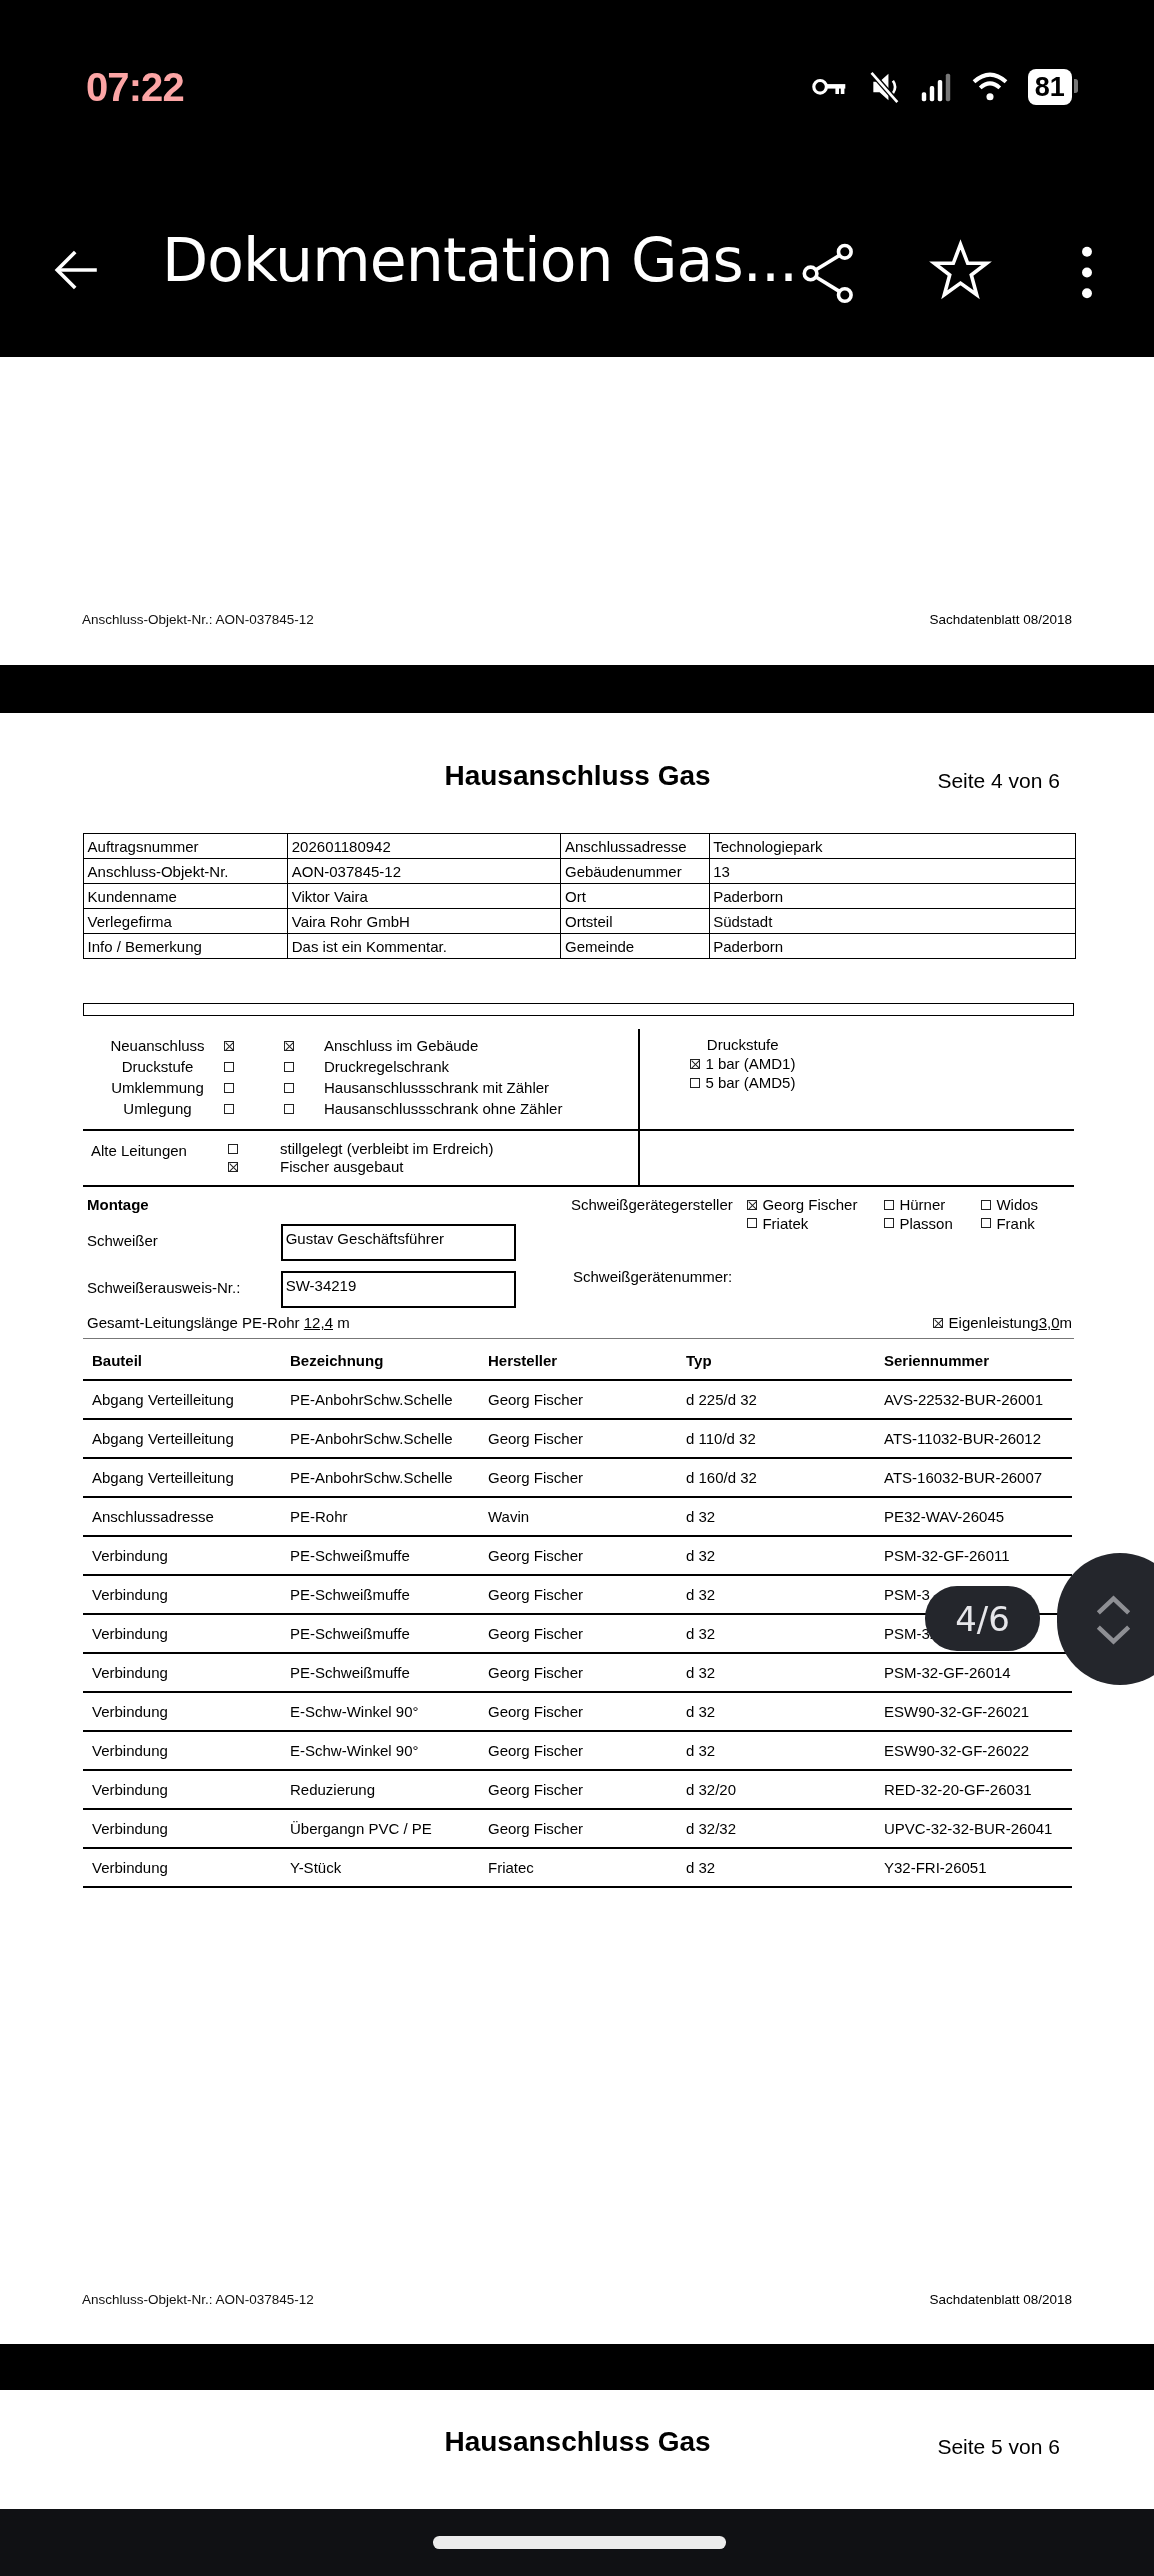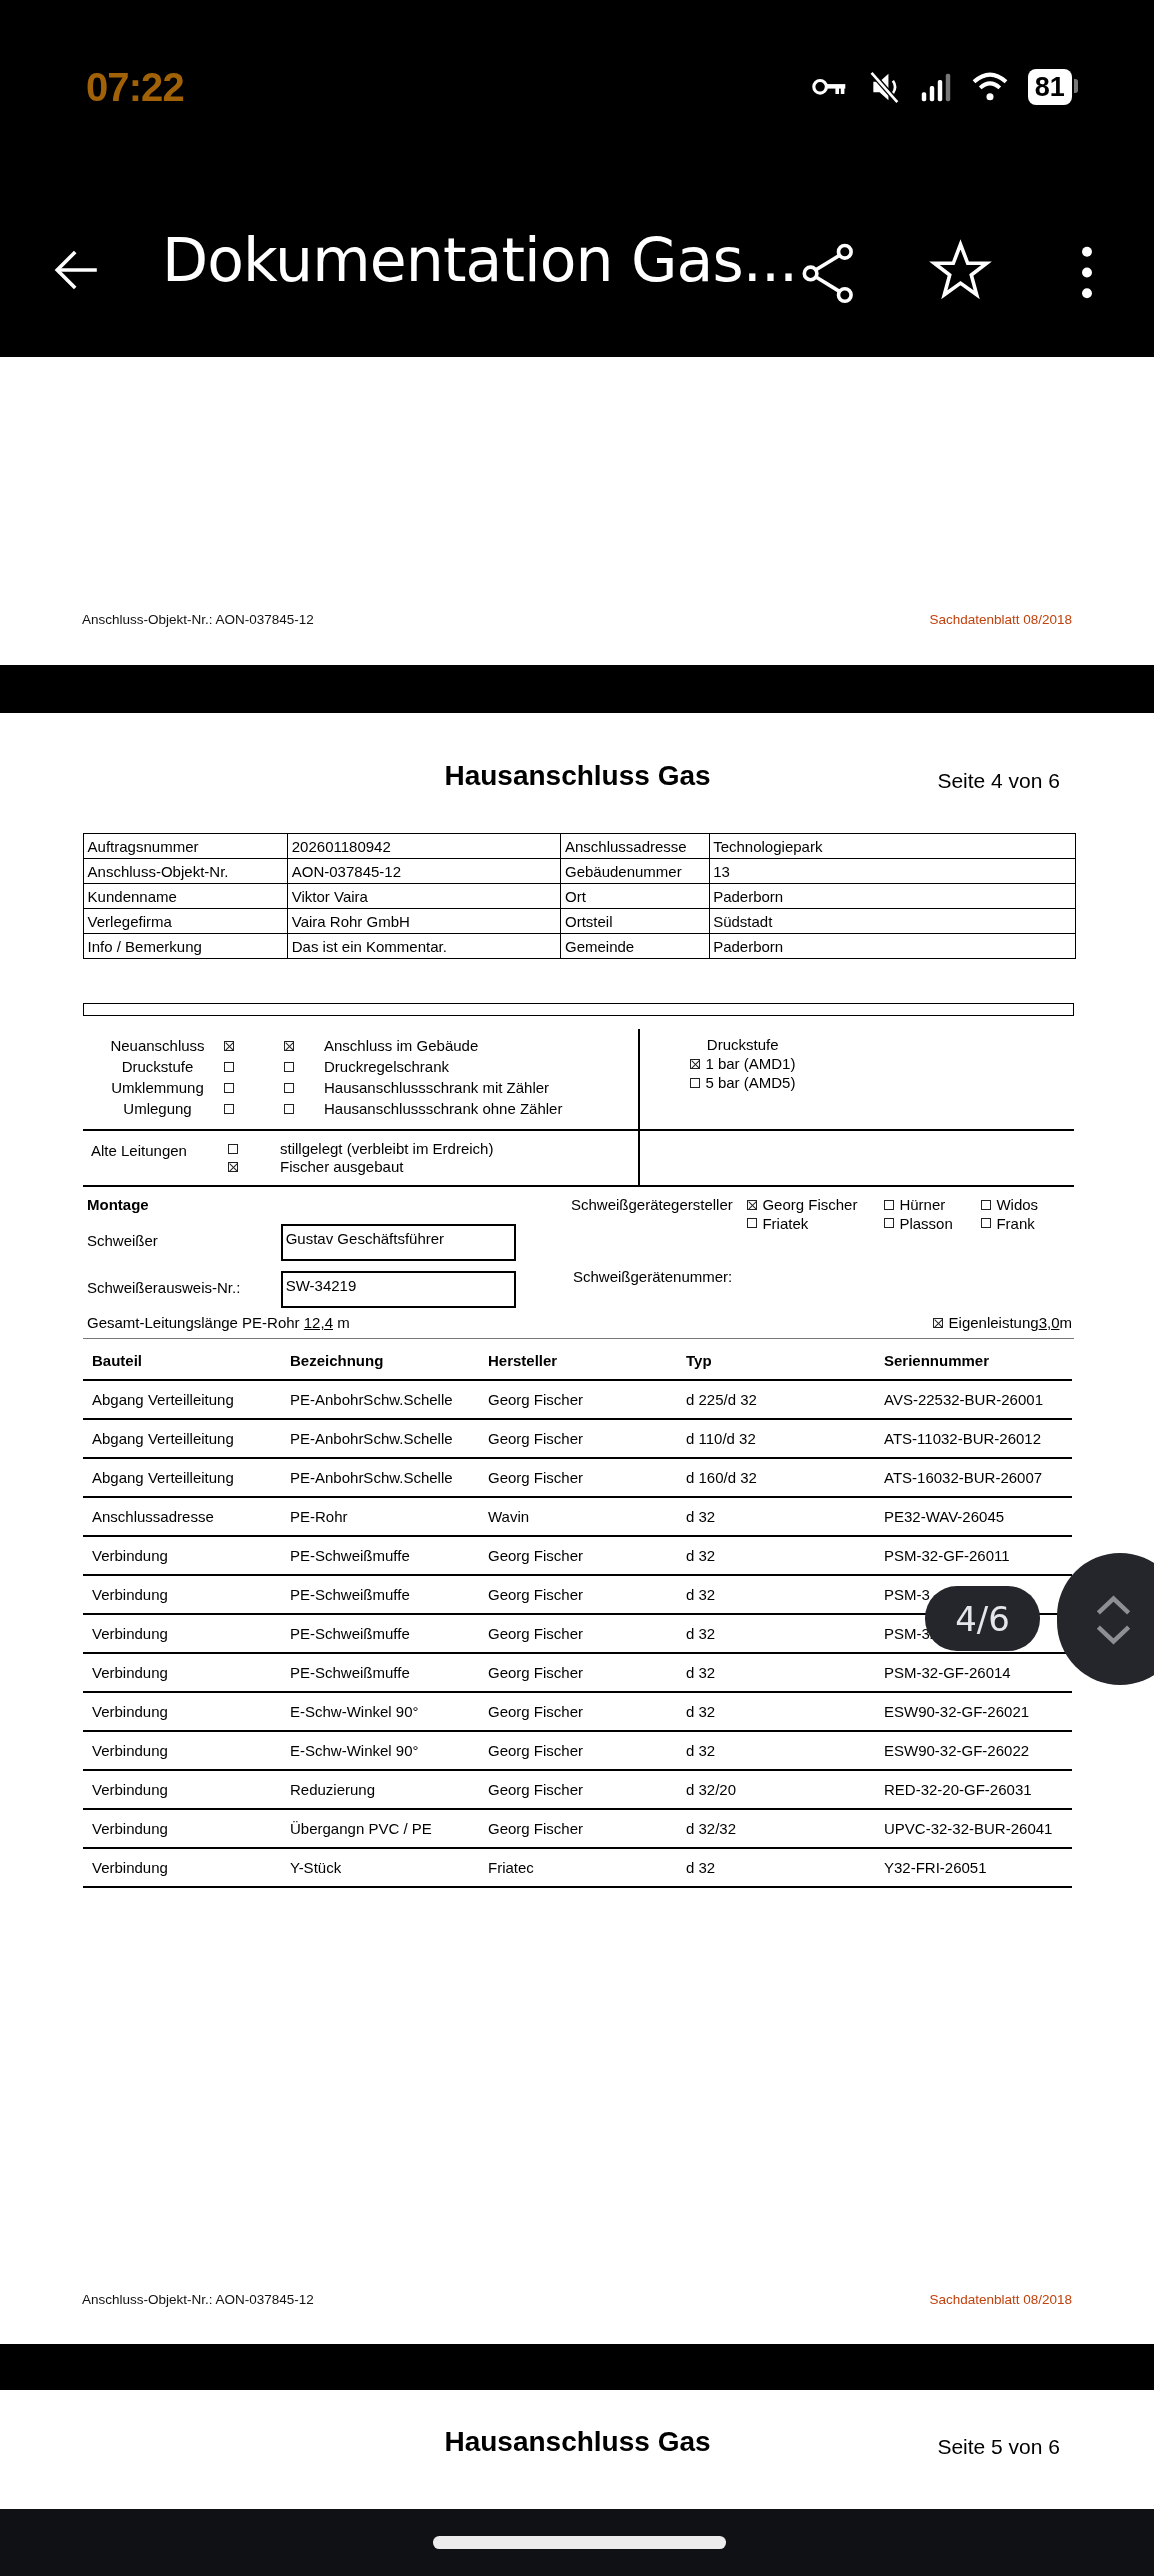--- a/index.html
+++ b/index.html
@@ -2,39 +2,39 @@
 <html style="font-size:14.4px"><head>
 <meta charset="utf-8">
 <style>
   html, body { margin: 0; padding: 0; }
   body {
     width: 1155px; height: 2576px; position: relative; overflow: hidden;
     background: #000; font-family: "Liberation Sans", sans-serif; color: #000;
   }
   
   .statusbar { position: absolute; left: 0; top: 0; width: 1155px; height: 180px; background: #000; }
-  .time { position: absolute; left: 86px; top: 65px; color: #a16207; font-size: 40px; font-weight: bold; letter-spacing: -0.9px; }
+  .time { position: absolute; left: 86px; top: 65px; color: #fca5a5; font-size: 40px; font-weight: bold; letter-spacing: -0.9px; }
   .sb-icons { position: absolute; right: 83px; top: 69px; display: flex; align-items: center; gap: 20px; }
   .sb-icons svg { display: block; }
   .battery { background: #fff; color: #000; font-weight: bold; font-size: 27px; border-radius: 8px; padding: 0.9px 7.2px; height: 34px; line-height: 34px; position: relative; }
   .battery::after { content: ""; position: absolute; right: -6.3px; top: 10px; width: 4.5px; height: 14.4px; background: #777; border-radius: 0 2.7px 2.7px 0; }
   .appbar { position: absolute; left: 0; top: 198px; width: 1155px; height: 159px; background: #000; }
   .back-btn { position: absolute; left: 50px; top: 45px; width: 54px; height: 54px; }
   .app-title { position: absolute; left: 162px; top: 27px; color: #fff; font-size: 60px; font-family: "DejaVu Sans", sans-serif; font-weight: normal; letter-spacing: -0.9px; white-space: nowrap; }
   .share-btn { position: absolute; left: 798px; top: 43px; width: 63px; height: 63px; }
   .star-btn { position: absolute; left: 929px; top: 41px; width: 63px; height: 63px; }
   .more-btn { position: absolute; left: 1069px; top: 43px; width: 36px; height: 63px; }
 
   
   .page { position: absolute; left: 0; width: 1155px; background: #fff; }
   .page3 { top: 357px; height: 308px; }
   .page4 { top: 713px; height: 1631px; }
   .page5 { top: 2390px; height: 119px; }
   .footer-left { position: absolute; left: 82px; font-size: 13.5px; color: #111; }
-  .footer-right { position: absolute; right: 83px; font-size: 13.5px; color: #c2410c; }
+  .footer-right { position: absolute; right: 83px; font-size: 13.5px; color: #000000; }
 
   .doc-title { position: absolute; left: 0; width: 1155px; text-align: center; font-weight: bold; font-size: 28px; }
   .doc-page { position: absolute; right: 95px; font-size: 21px; }
 
   
   .info-table { position: absolute; left: 83px; top: 121px; width: 993px; border-collapse: collapse; font-size: 15px; }
   .info-table td { border: 1.8px solid #000; height: 24px; padding: 0 3.6px; }
   .info-table td.c1 { width: 196px; }
   .info-table td.c2 { width: 265px; }
   .info-table td.c3 { width: 140px; }

